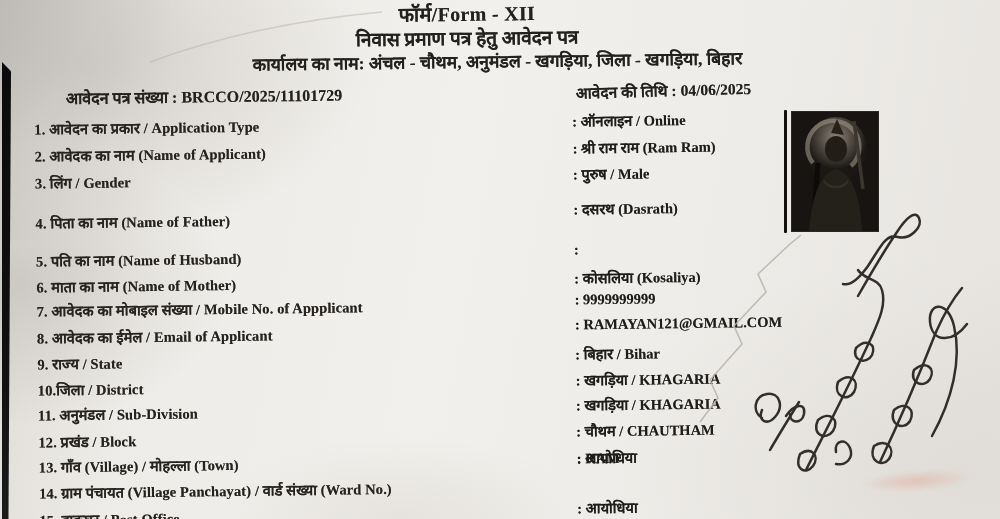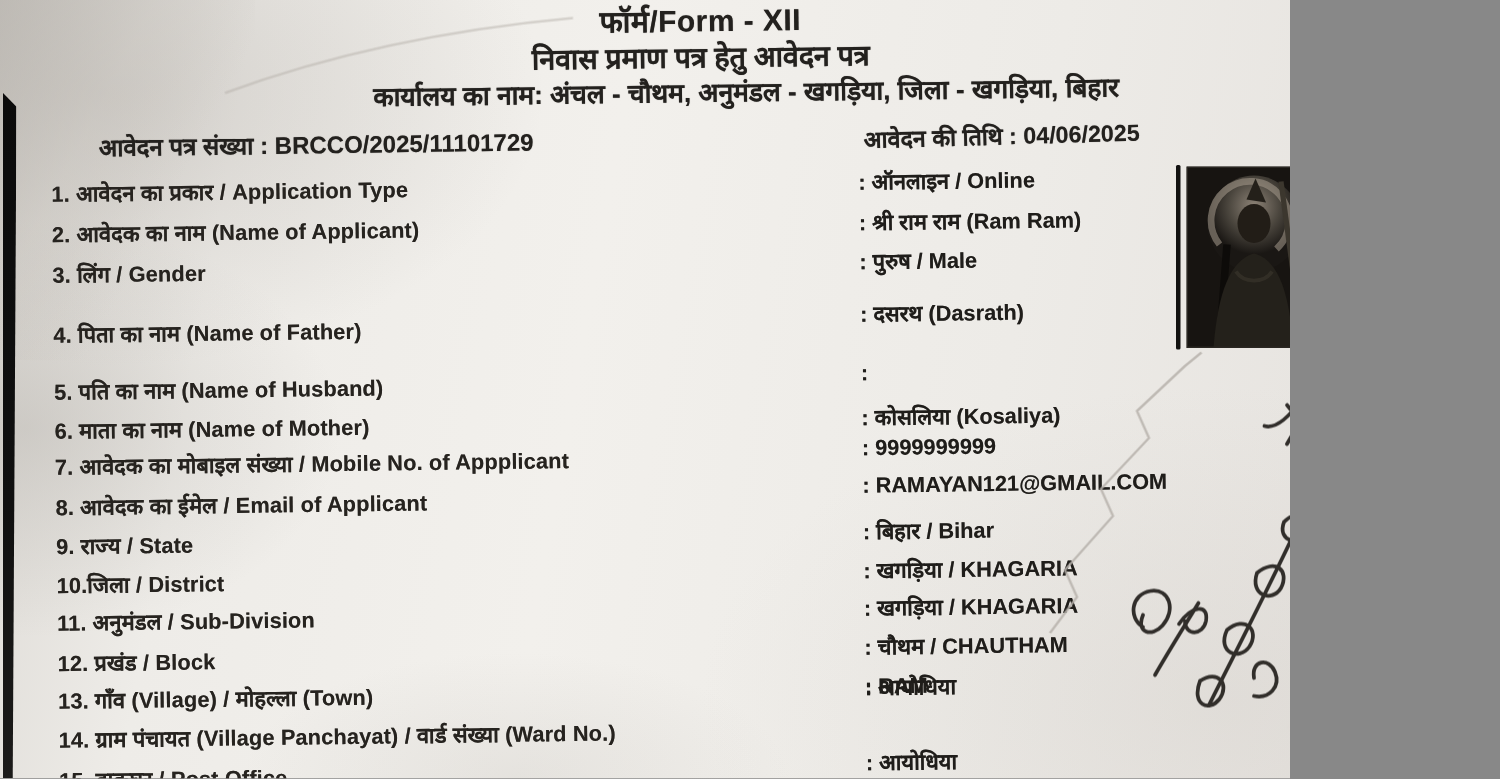--- a/index.html
+++ b/index.html
@@ -1,24 +1,24 @@
 <!DOCTYPE html>
 <html><head>
 <meta charset="utf-8">
 <style>
   html,body{margin:0;padding:0;background:#888;}
   .page{
-    position:relative; width:860px; height:519px; overflow:hidden;
+    position:relative; width:1000px; height:519px; overflow:hidden;
     background:
       radial-gradient(ellipse 420px 260px at 8% 12%, rgba(165,160,154,.38), rgba(165,160,154,0) 70%),
       radial-gradient(ellipse 300px 200px at 2% 55%, rgba(150,146,140,.28), rgba(150,146,140,0) 70%),
       radial-gradient(ellipse 500px 300px at 95% 90%, rgba(205,200,194,.30), rgba(205,200,194,0) 70%),
       radial-gradient(ellipse 260px 120px at 40% 100%, rgba(190,186,180,.25), rgba(190,186,180,0) 70%),
       linear-gradient(100deg, #dbd8d3 0%, #eeece8 18%, #f2f0ec 45%, #edebe7 75%, #e7e4e0 100%);
-    font-family:Liberation Sans, sans-serif;
+    font-family:Liberation Serif, serif;
     color:#23211e;
   }
   .content{
     position:absolute; inset:0;
     transform:rotate(-0.75deg);
     transform-origin:0 50%;
   }
   .title1,.title2,.title3{
     position:absolute; left:0; width:940px; text-align:center;
     font-weight:700; white-space:nowrap;

